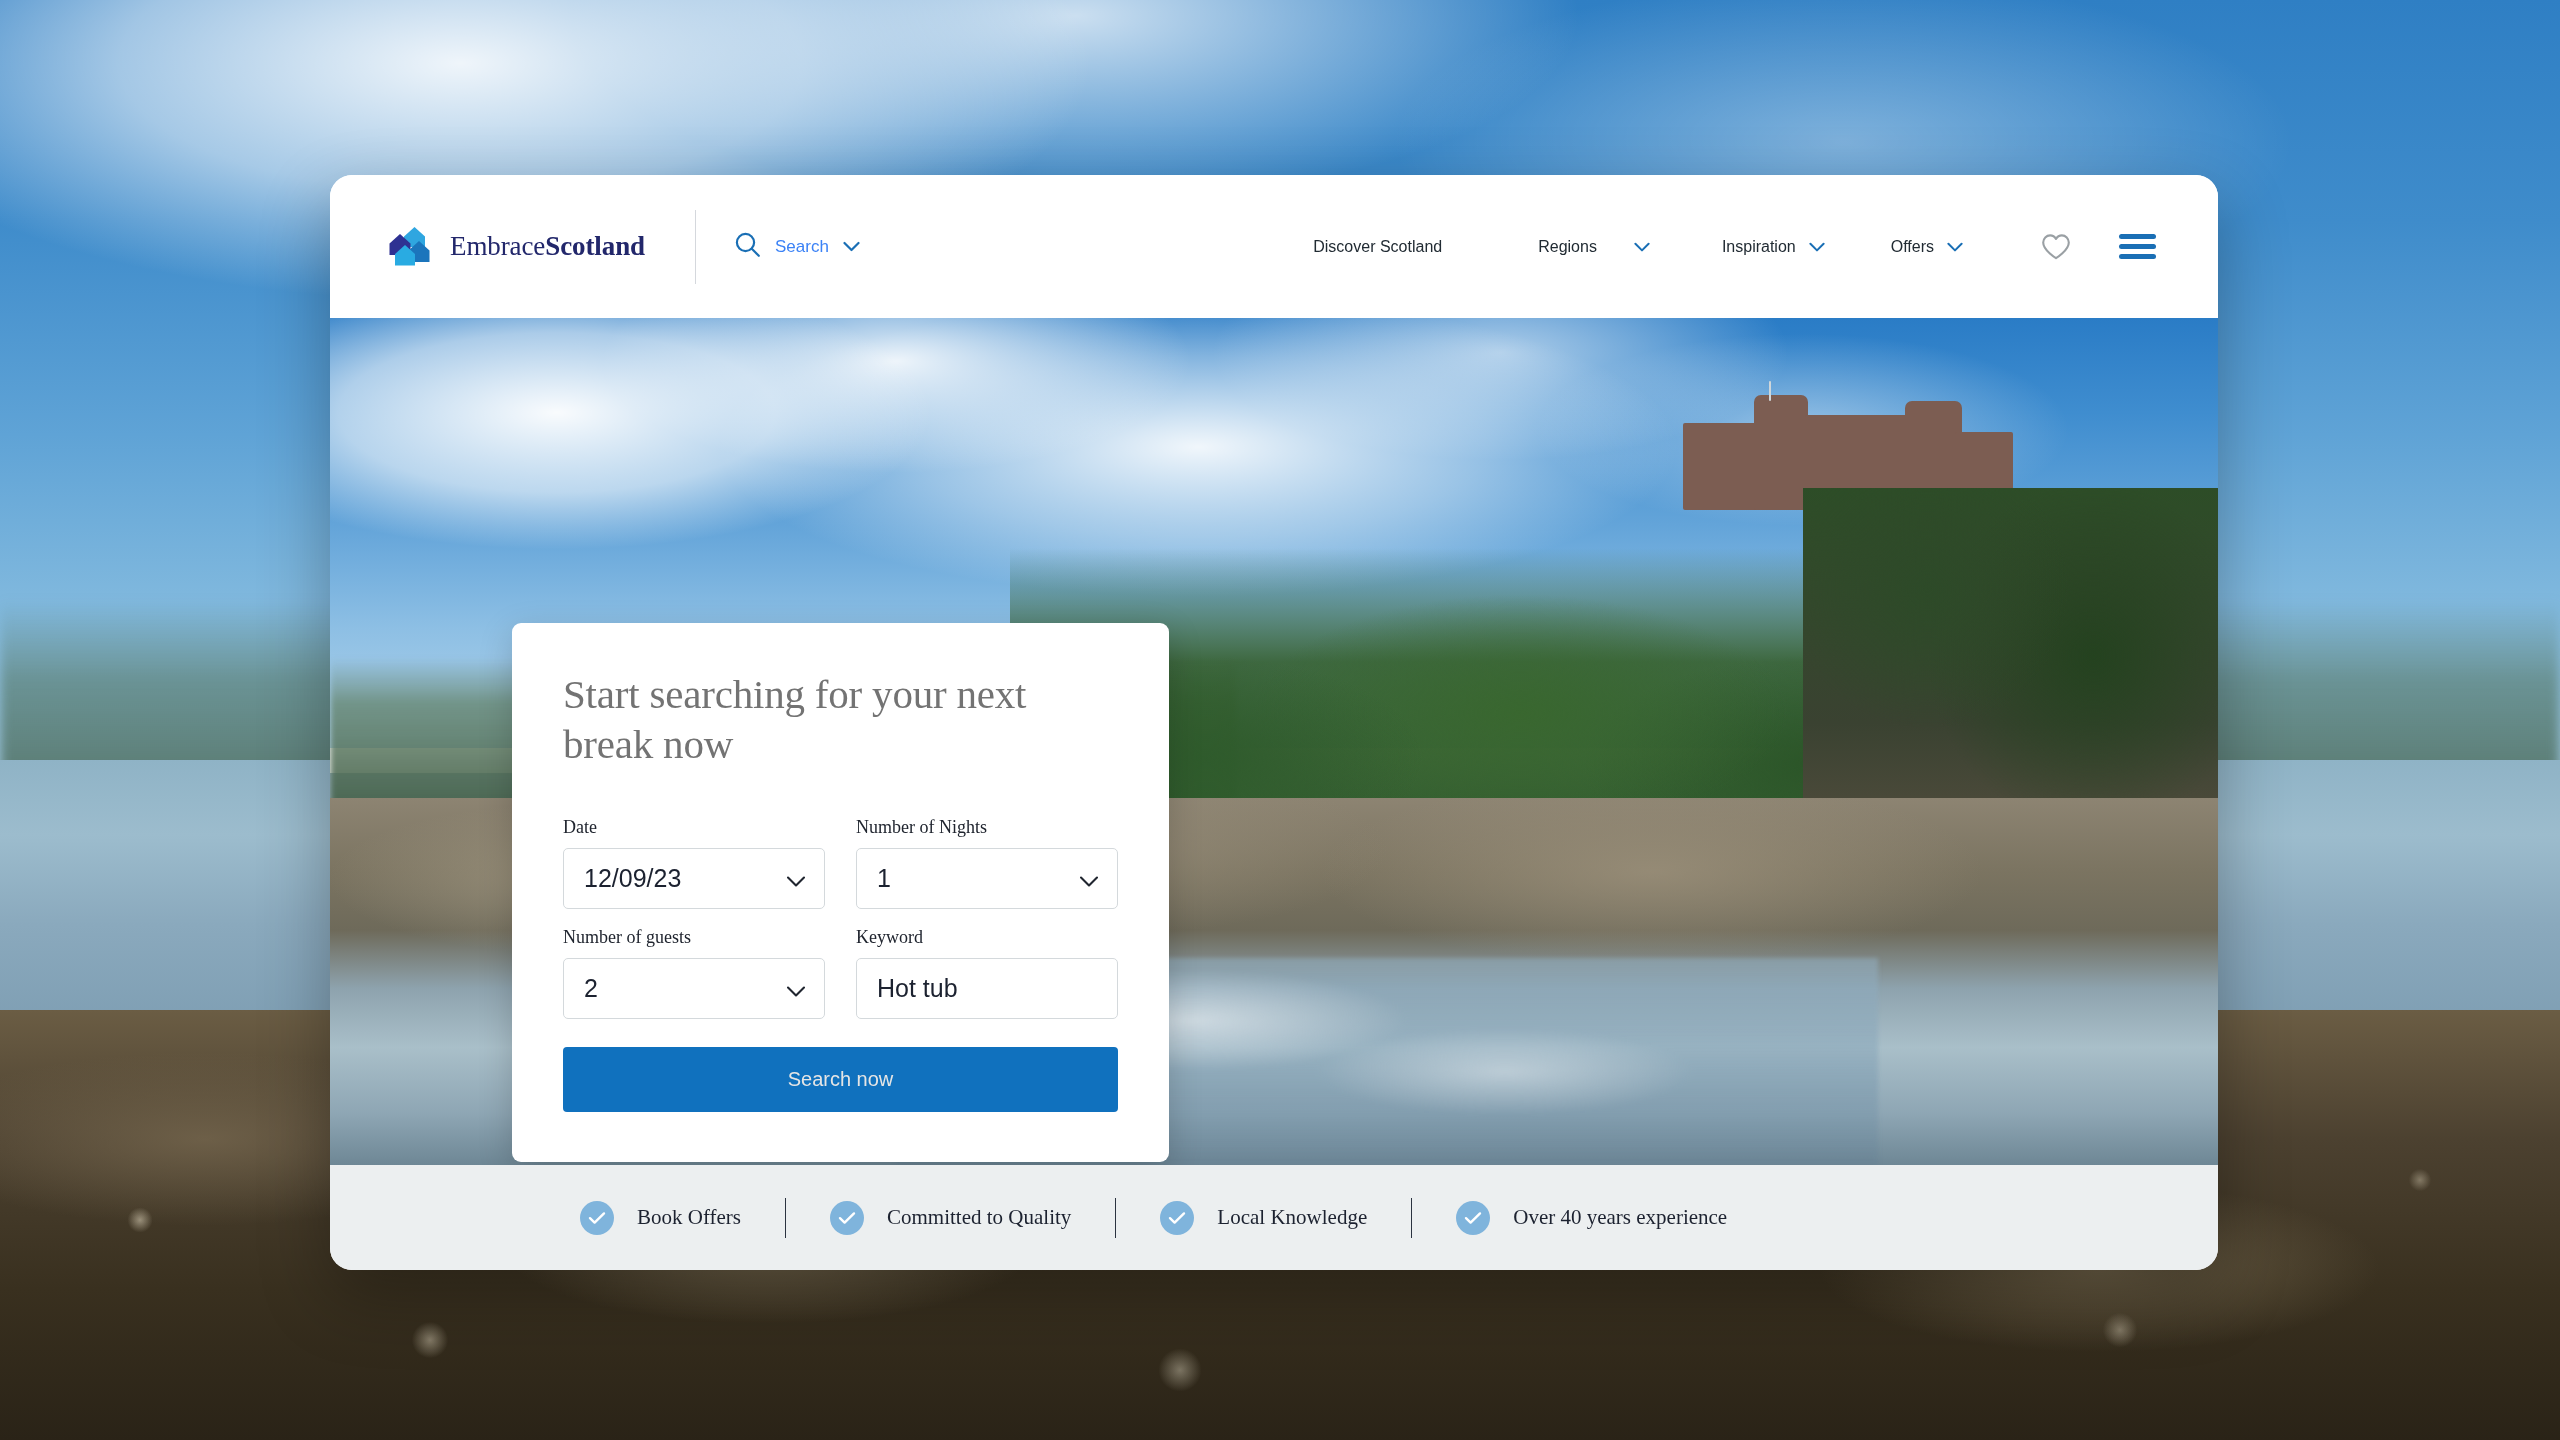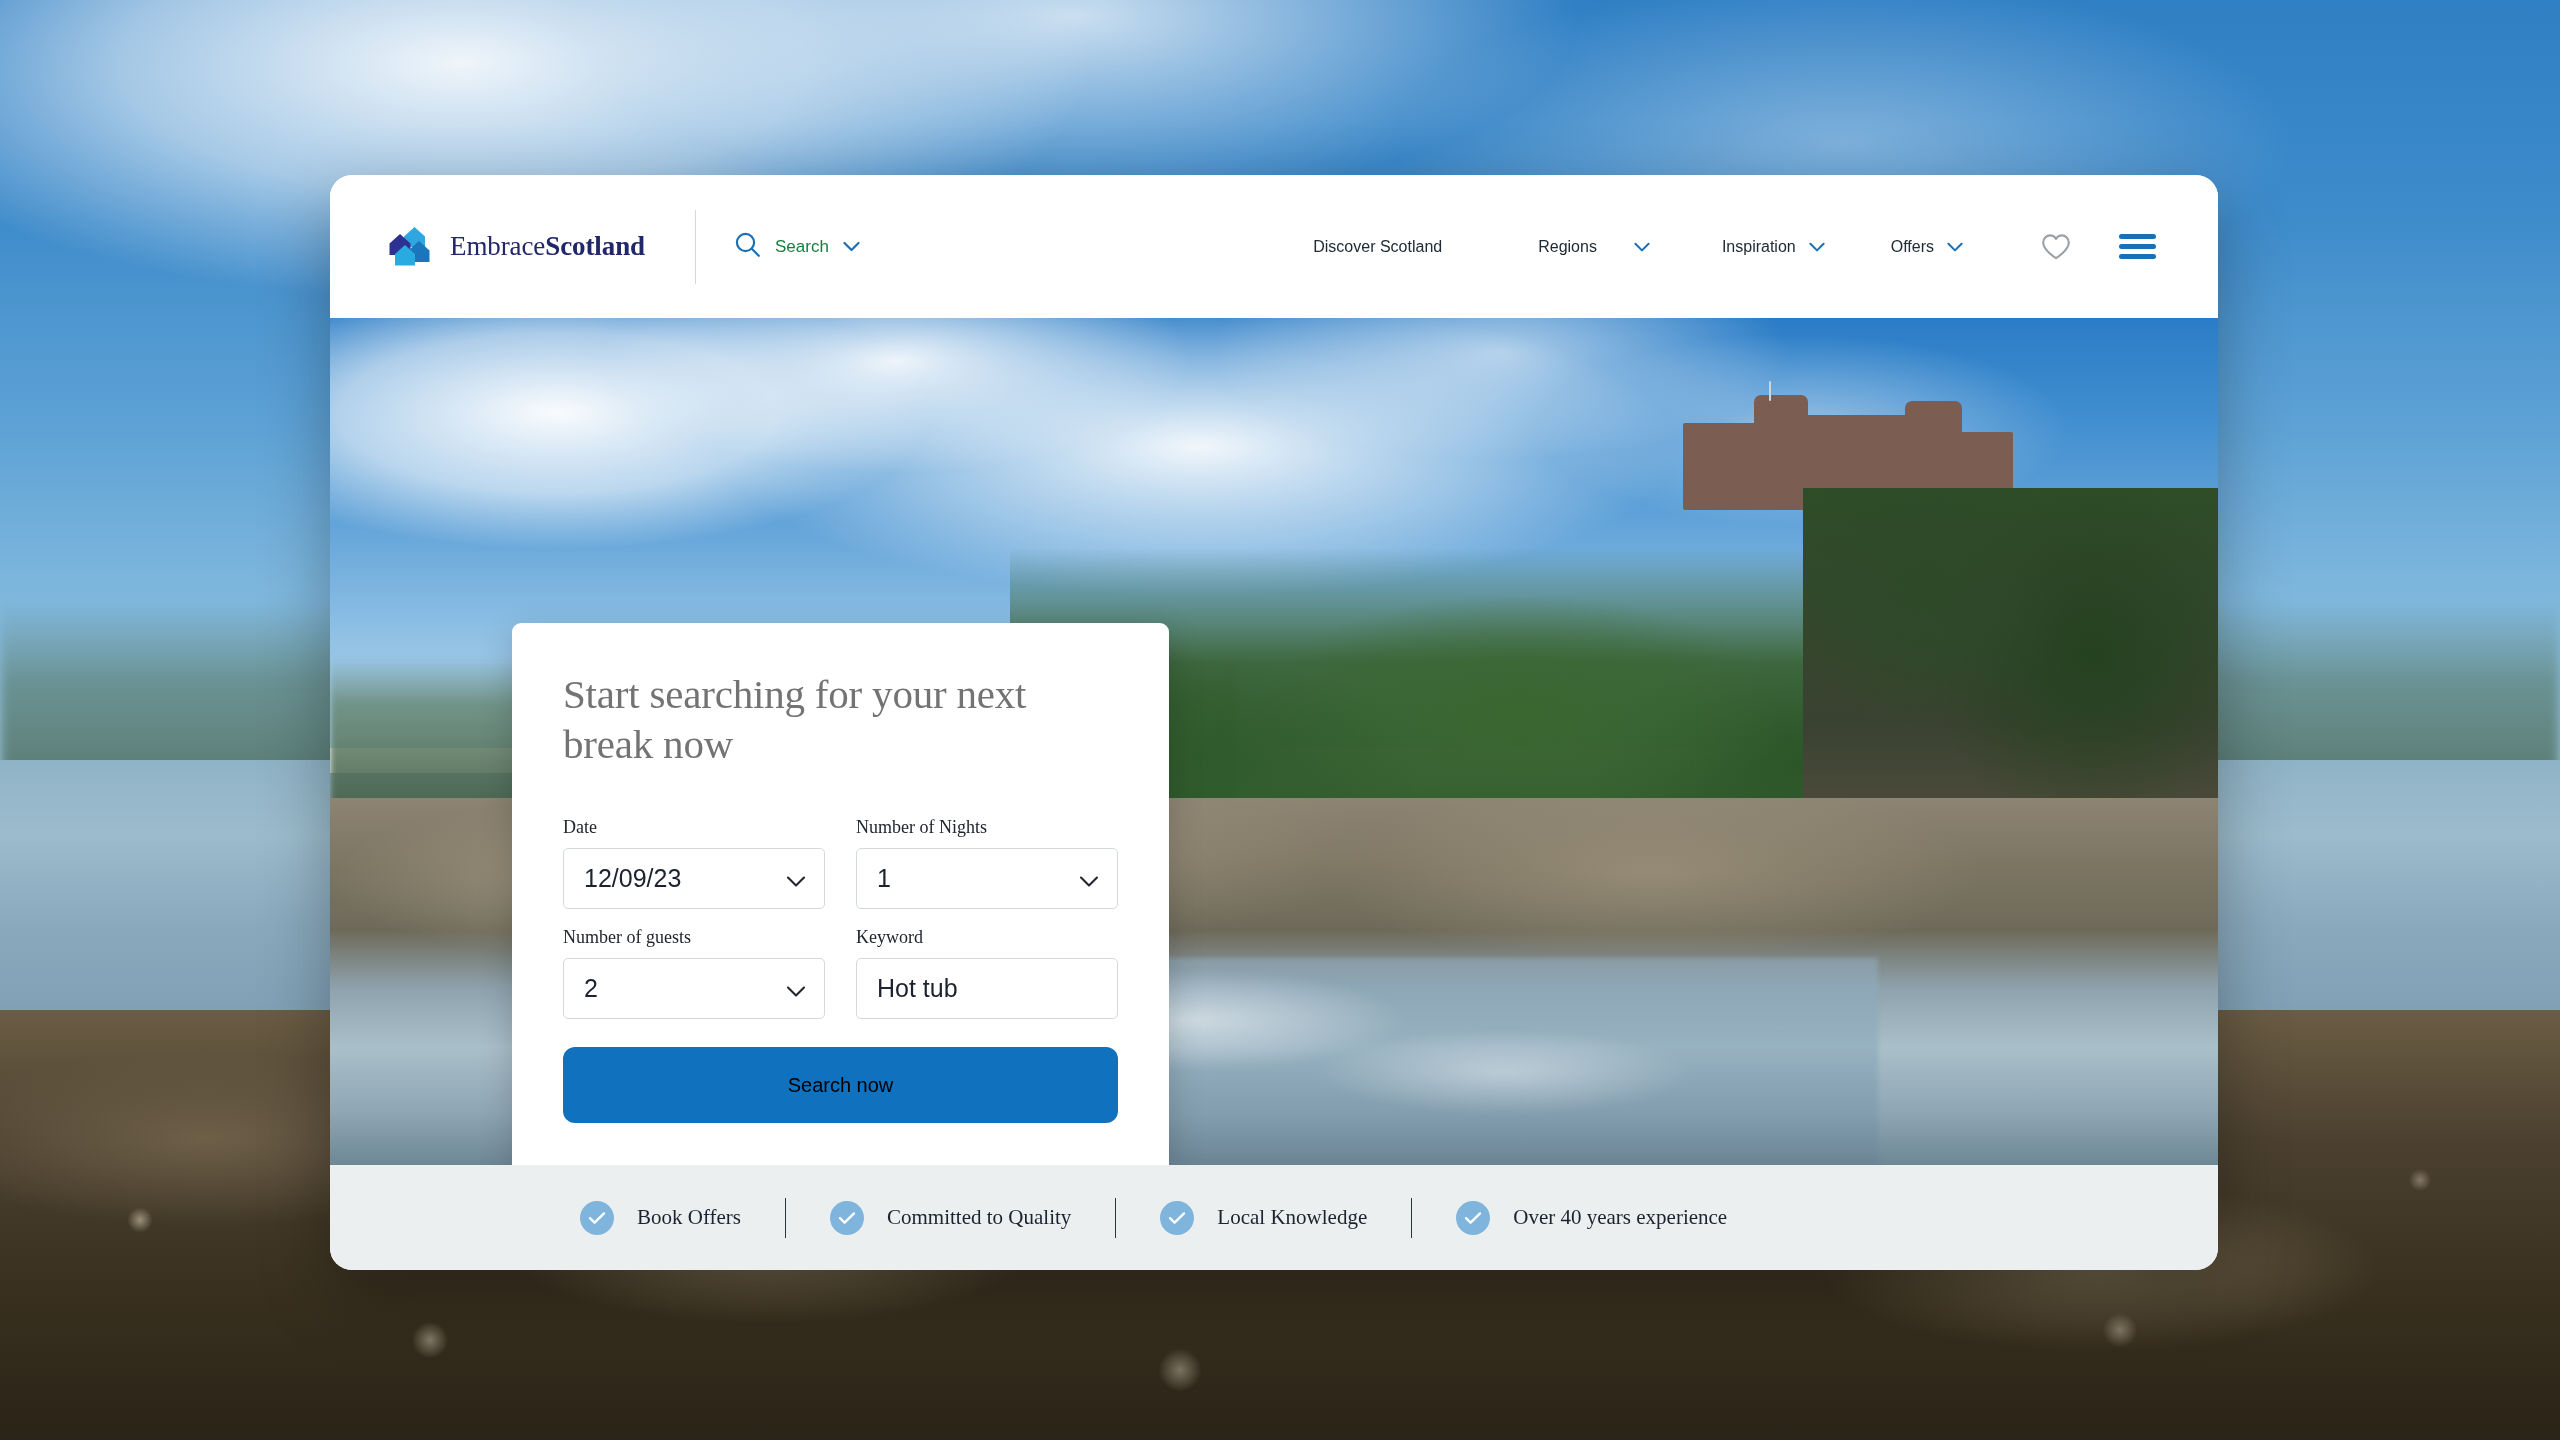--- a/index.html
+++ b/index.html
@@ -114,21 +114,21 @@
 
   .header-search {
     display: flex;
     align-items: center;
     gap: 14px;
     flex: 0 0 auto;
     cursor: pointer;
   }
   .header-search .label {
     font-size: 17px;
-    color: #15803d;
+    color: #3b82f6;
     font-family: "Liberation Sans", sans-serif;
   }
 
   .header-nav {
     margin-left: auto;
     display: flex;
     align-items: center;
     gap: 0;
   }
   .nav-item {
@@ -274,25 +274,25 @@
   .control .chevron {
     position: absolute;
     right: 18px;
     top: 50%;
     transform: translateY(-50%);
     pointer-events: none;
   }
   .search-btn {
     margin-top: 28px;
     width: 100%;
-    height: 76px;
+    height: 65px;
     background: #1071be;
-    color: #000000;
+    color: #e5e5e5;
     border: none;
-    border-radius: 12px;
+    border-radius: 4px;
     font-family: "Liberation Sans", sans-serif;
     font-size: 20px;
     cursor: pointer;
   }
 
   
   .trust-bar {
     height: 105px;
     background: #eceff0;
     display: flex;

